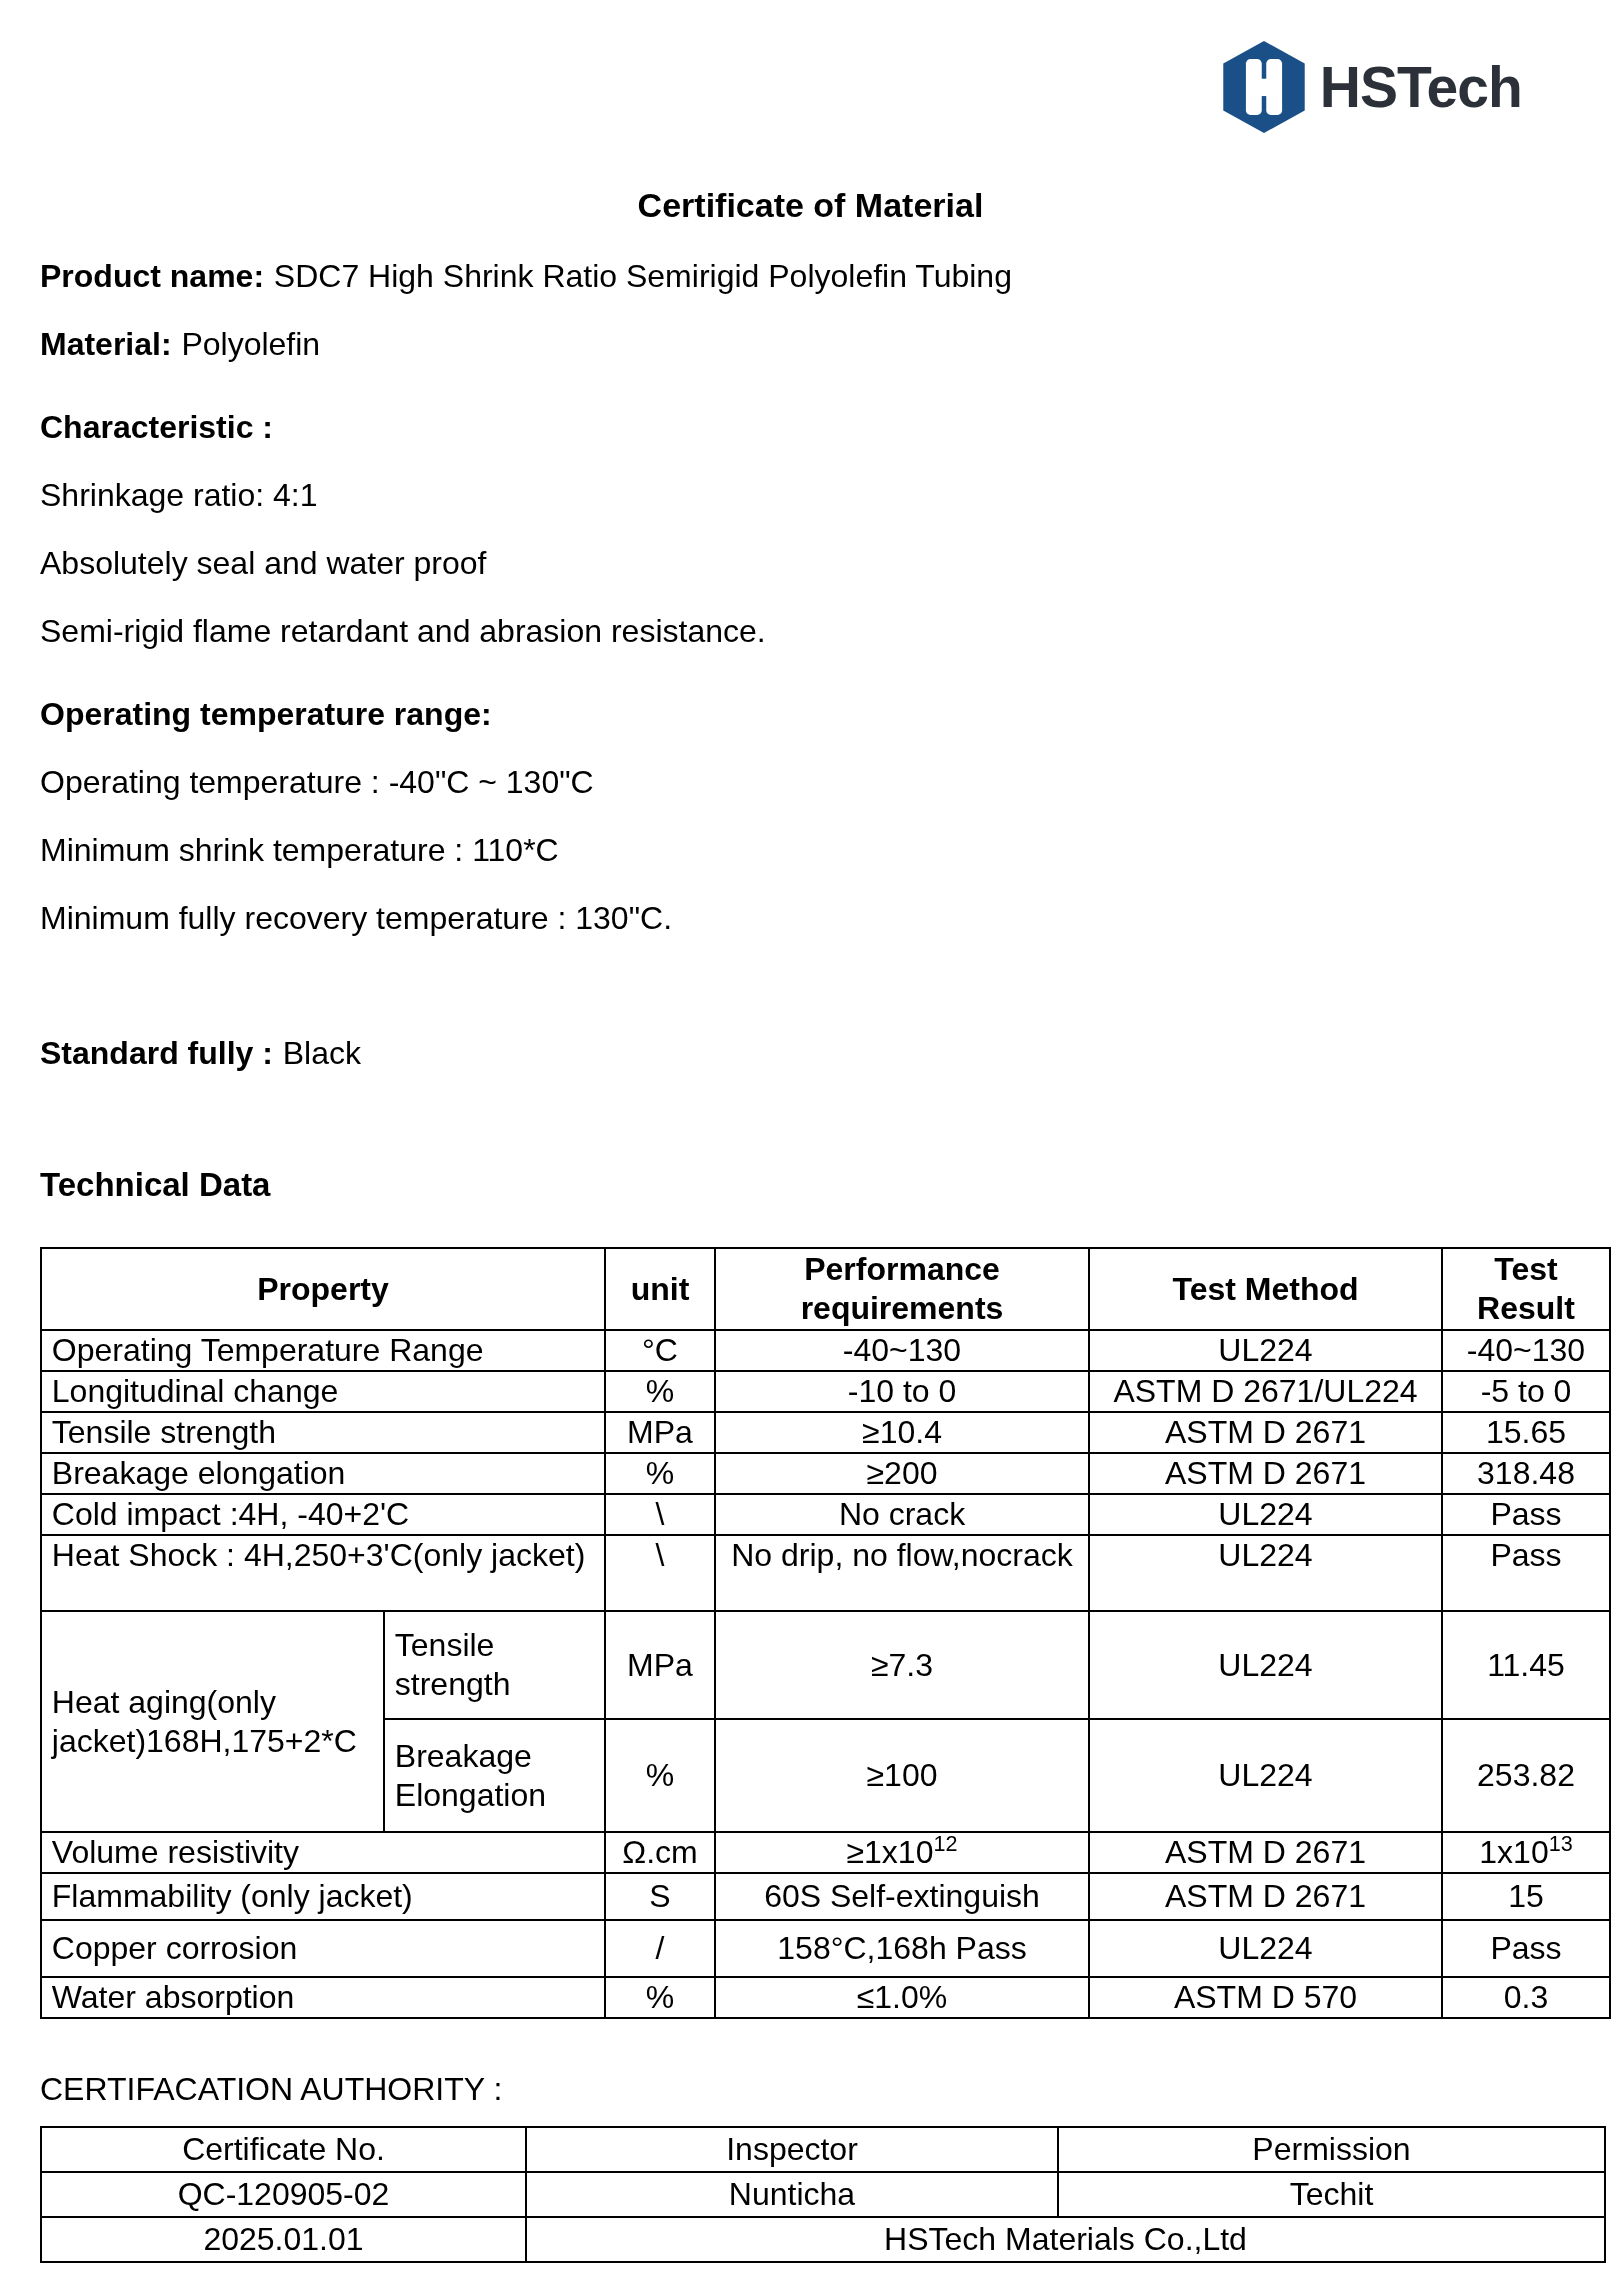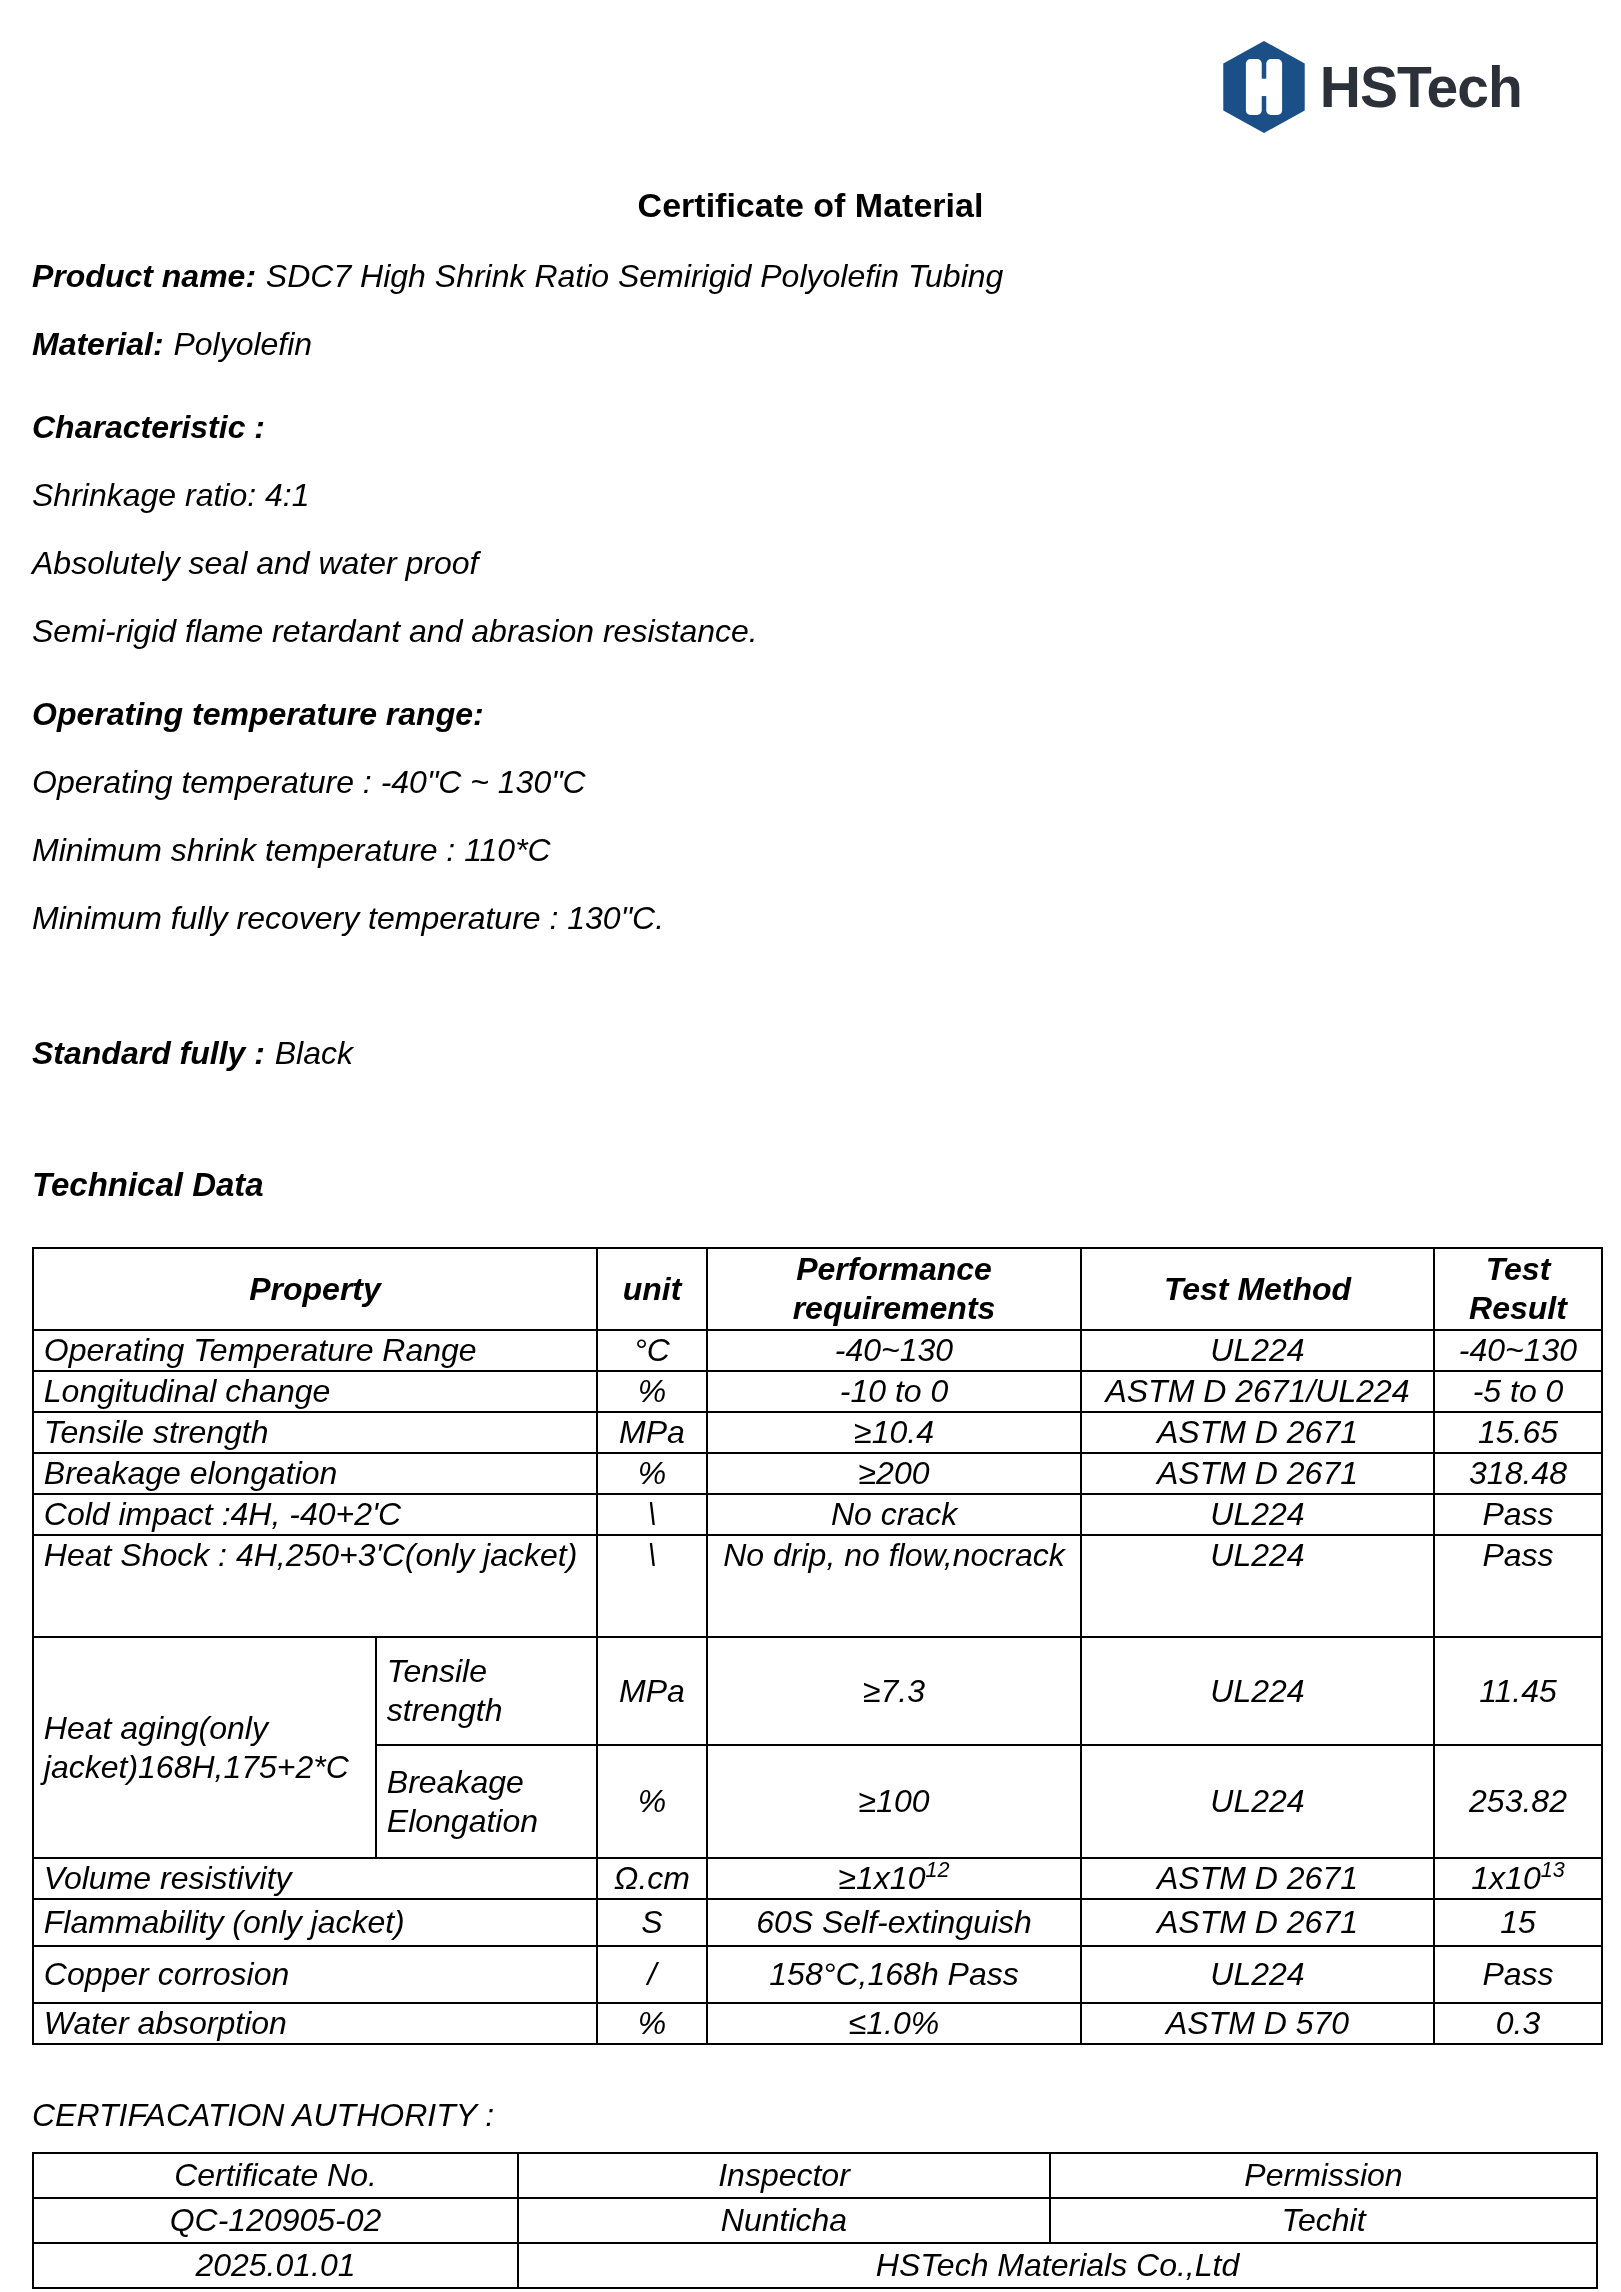--- a/index.html
+++ b/index.html
@@ -18,21 +18,21 @@
     font-size:57px; font-weight:bold; color:#2b3039;
     margin-left:9.8px; letter-spacing:-1px;
     line-height:94px;
   }
 
   
   .title {
     margin:186px 0 0 0; text-align:center;
     font-size:34px; font-weight:bold; line-height:39px;
   }
-  .content { padding:0 0 0 32px;font-style:italic; }
+  .content { padding:0 0 0 40px; }
   .doc-line { font-size:32px; line-height:35px; margin:33px 0 0 0; }
   .doc-line:first-child { margin-top:34px; }
   .doc-line .lbl { font-weight:bold; }
   .doc-line .val { margin-left:9.8px; }
   .bold { font-weight:bold;margin-top:48px; }
   .gap-lg { margin-top:100px; }
   .section-heading { font-size:33px; font-weight:bold; line-height:39px; margin:94px 0 0 0; }
 
   
   table.tech {
@@ -153,21 +153,21 @@
         <td class="c">ASTM D 2671</td>
         <td class="c">318.48</td>
       </tr>
       <tr style="height:39px">
         <td class="prop" colspan="2">Cold impact :4H, -40+2'C</td>
         <td class="c">\</td>
         <td class="c">No crack</td>
         <td class="c">UL224</td>
         <td class="c">Pass</td>
       </tr>
-      <tr style="height:102px" class="vtop">
+      <tr style="height:76px" class="vtop">
         <td class="prop" colspan="2">Heat Shock : 4H,250+3'C(only jacket)</td>
         <td class="c">\</td>
         <td class="c">No drip, no flow,nocrack</td>
         <td class="c">UL224</td>
         <td class="c">Pass</td>
       </tr>
       <tr style="height:108px">
         <td class="prop vmid" rowspan="2">Heat aging(only jacket)168H,175+2*C</td>
         <td class="prop vtop">Tensile strength</td>
         <td class="c vtop">MPa</td>

